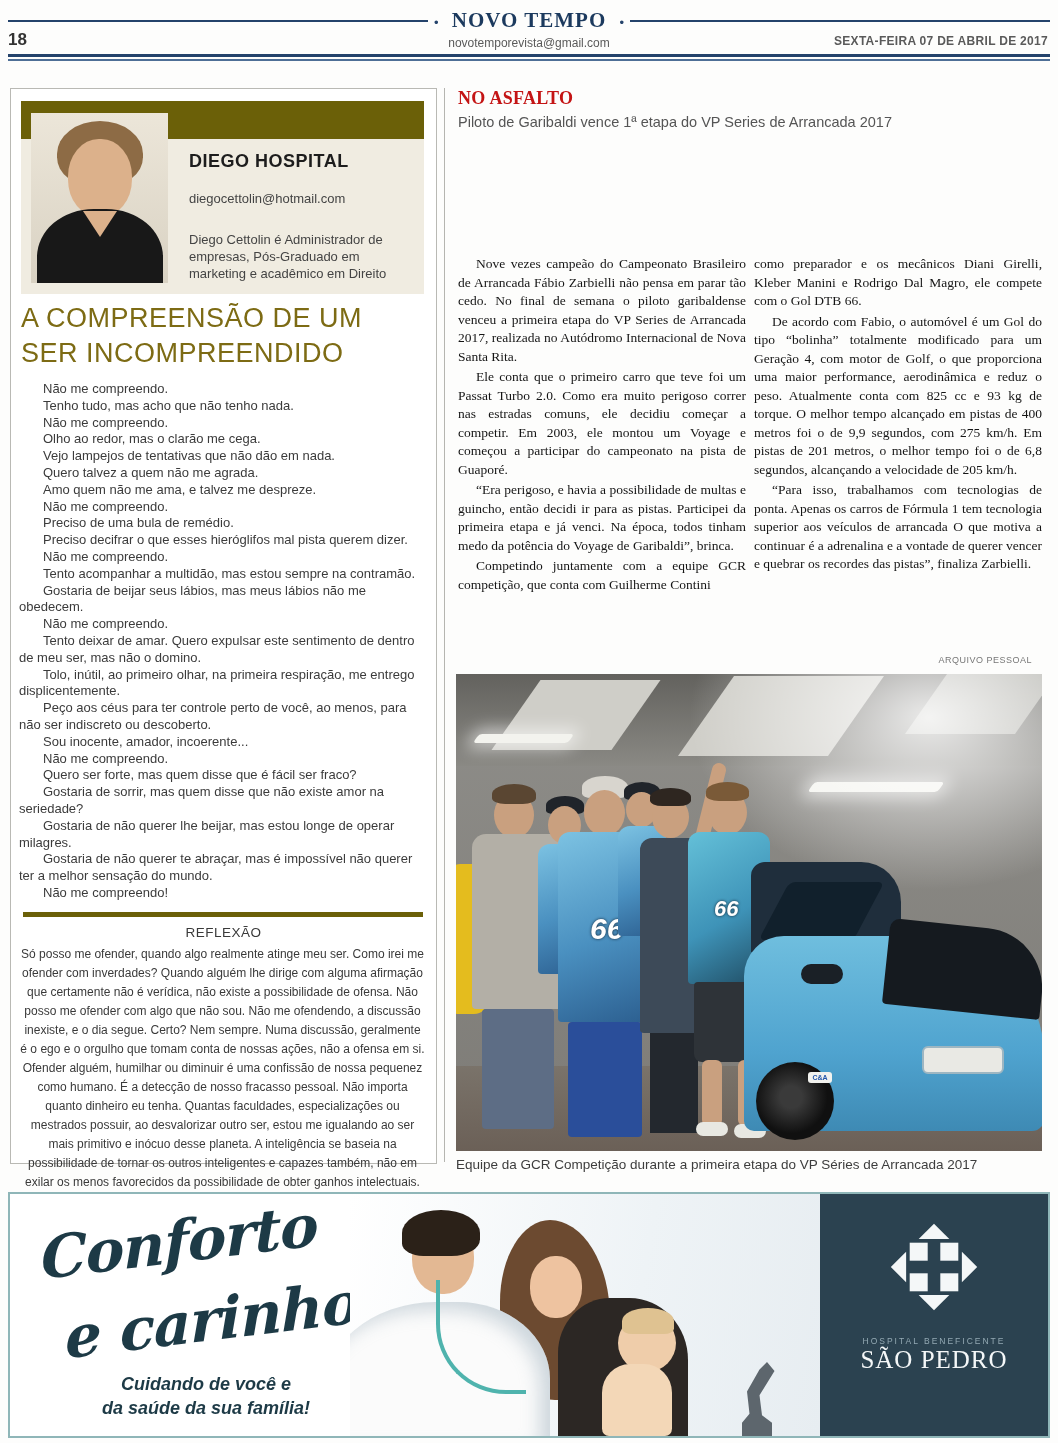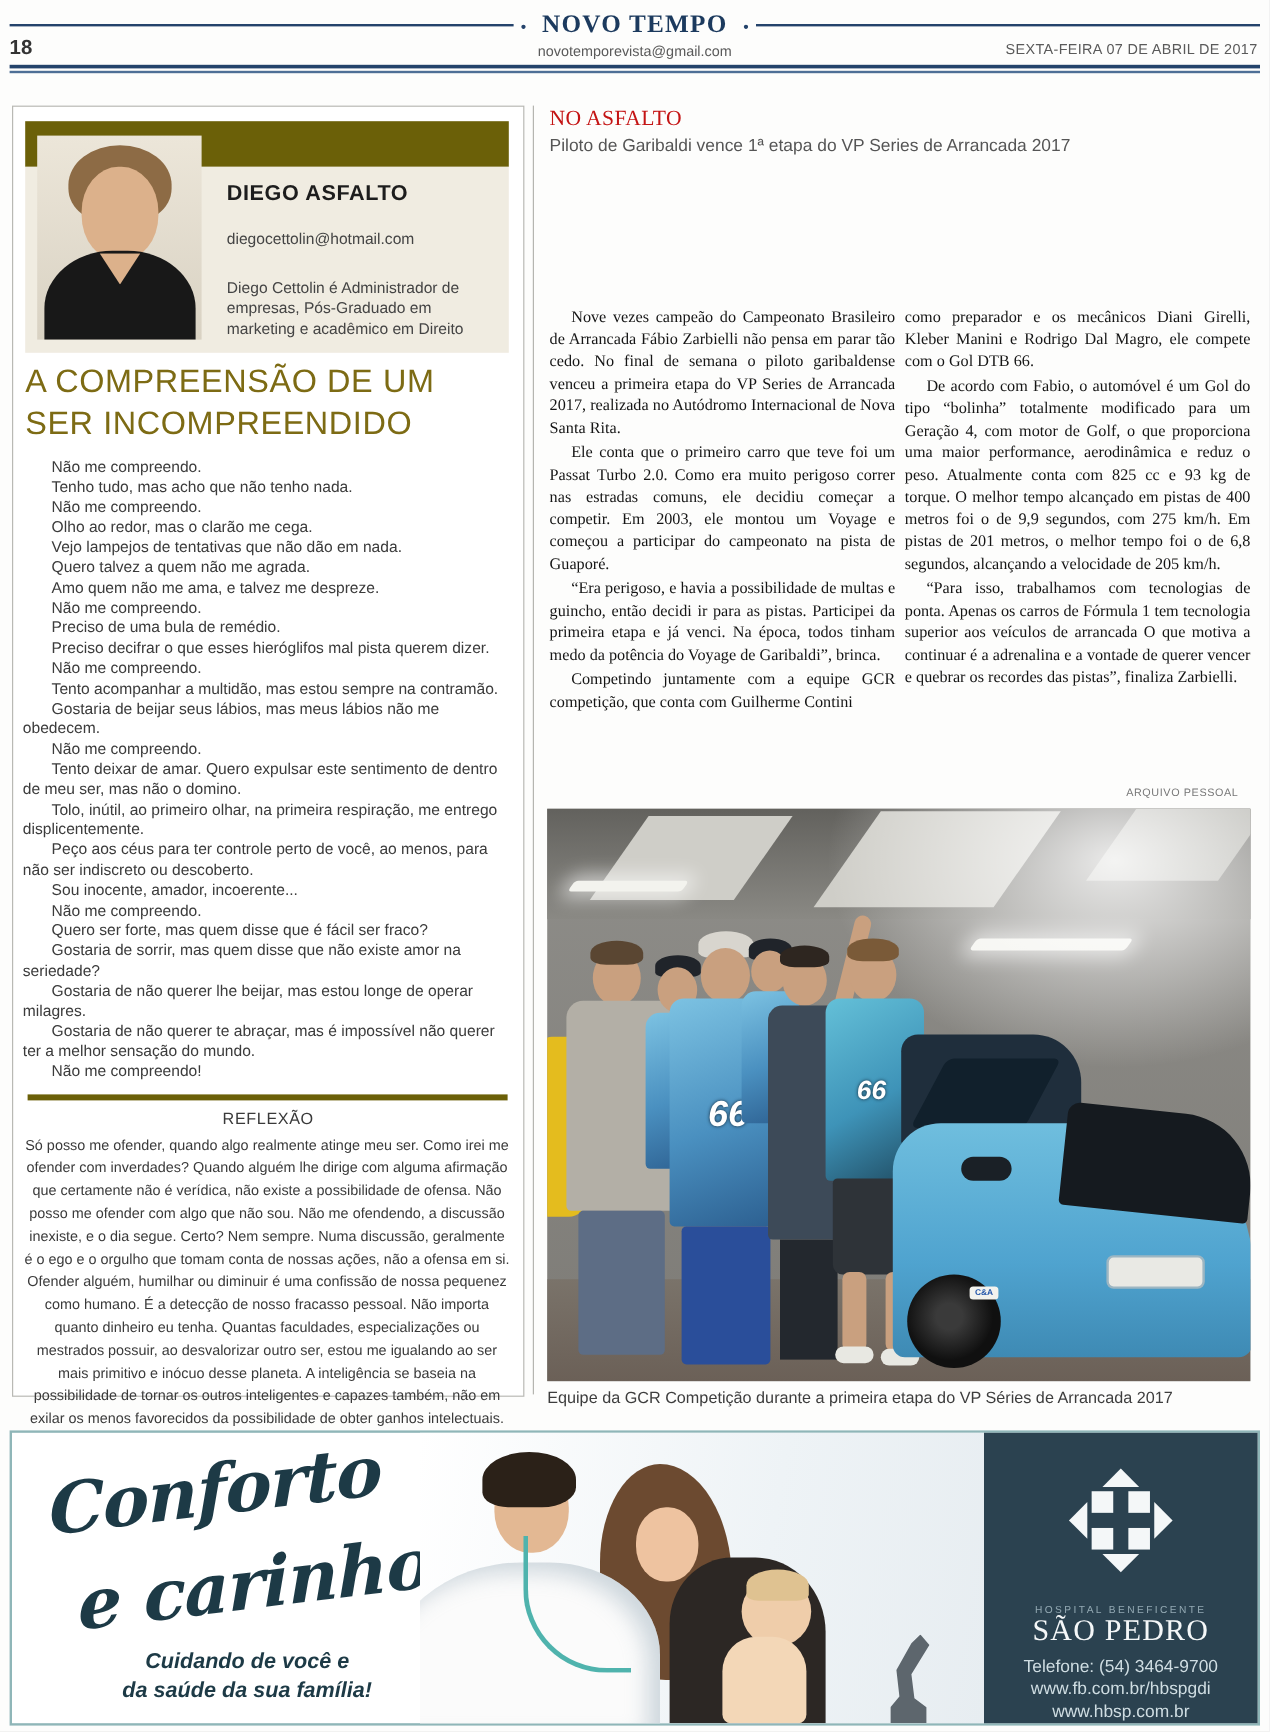--- a/index.html
+++ b/index.html
@@ -6,21 +6,21 @@
   .page{position:relative;width:1058px;height:1443px;background:#fdfdfc;margin:0 auto;overflow:hidden;
         font-family:"Liberation Sans",sans-serif;color:#222;}
 
   
   .hdr-line{position:absolute;top:20px;height:2px;background:#24436b;}
   .hdr-bullet{position:absolute;top:15px;font-size:13px;color:#24436b;}
   .brand{position:absolute;top:8px;left:0;width:100%;text-align:center;
          font-family:"Liberation Serif",serif;font-weight:bold;font-size:21px;letter-spacing:1px;color:#1c3a5e;}
   .pagenum{position:absolute;top:30px;left:8px;font-size:17px;font-weight:bold;color:#333;}
   .hdr-mail{position:absolute;top:36px;left:0;width:100%;text-align:center;font-size:12px;color:#5a5a5a;}
-  .hdr-date{position:absolute;top:34px;right:10px;font-size:12px;color:#5a5a5a;letter-spacing:.3px;}
+  .hdr-date{position:absolute;top:34px;right:10px;font-size:12px;color:#5a5a5a;letter-spacing:.3px;font-weight:bold;}
   .rule-a{position:absolute;top:54px;left:8px;right:8px;height:3px;background:#24436b;}
   .rule-b{position:absolute;top:59px;left:8px;right:8px;height:2px;background:#4e6f96;}
 
   
   .leftbox{position:absolute;left:10px;top:88px;width:425px;height:1074px;background:#fff;
            border:1px solid #b9b9b4;}
   .author-band{position:absolute;left:10px;top:12px;width:403px;height:38px;background:#6b6008;}
   .author-bg{position:absolute;left:10px;top:50px;width:403px;height:155px;background:#f0ece1;}
   .portrait{position:absolute;left:20px;top:24px;width:137px;height:170px;background:linear-gradient(#ece6d9,#d9d2c3);overflow:hidden;}
   .p-hair{position:absolute;left:26px;top:8px;width:86px;height:66px;border-radius:50% 50% 45% 45%;background:#8d6b45;}
@@ -32,21 +32,21 @@
   .author-bio{position:absolute;left:178px;top:142px;width:215px;font-size:13px;line-height:17px;color:#444;}
   .col-title{position:absolute;left:10px;top:212px;width:410px;font-size:27px;line-height:35px;color:#7d6b14;letter-spacing:.5px;}
   .poem{position:absolute;left:8px;top:292px;width:409px;font-size:13px;line-height:16.8px;color:#3b3b3b;}
   .poem p{margin:0;text-indent:24px;}
   .olive-rule{position:absolute;left:12px;top:823px;width:400px;height:5px;background:#6b6008;}
   .refl-head{position:absolute;left:0;top:836px;width:100%;text-align:center;font-size:13.5px;color:#3a3a3a;letter-spacing:.5px;}
   .refl-body{position:absolute;left:9px;top:856px;width:405px;text-align:center;font-size:12px;line-height:19px;color:#3a3a3a;}
   .col-divider{position:absolute;left:444px;top:88px;width:1px;height:1074px;background:#b5b5b0;}
 
   
-  .kicker{position:absolute;left:458px;top:88px;font-family:"Liberation Serif",serif;font-weight:normal;font-size:18px;color:#c41414;letter-spacing:.3px;}
+  .kicker{position:absolute;left:458px;top:88px;font-family:"Liberation Serif",serif;font-weight:bold;font-size:18px;color:#c41414;letter-spacing:.3px;}
   .subtitle{position:absolute;left:458px;top:114px;font-size:14.5px;color:#555;}
   .headline{position:absolute;left:458px;top:146px;width:586px;font-family:"Liberation Serif",serif;
             font-weight:bold;font-size:31px;line-height:44px;color:#101010;}
   .acol{position:absolute;top:255px;width:288px;font-family:"Liberation Serif",serif;font-size:13.5px;
         line-height:18.5px;text-align:justify;color:#151515;}
   .acol p{margin:0 0 2px 0;text-indent:18px;}
   .acol1{left:458px;}
   .acol2{left:754px;}
   .acol2 p:first-child{text-indent:0;}
   .credit{position:absolute;top:655px;left:754px;width:278px;text-align:right;font-size:9px;color:#777;letter-spacing:.5px;}
@@ -123,21 +123,21 @@
 
   <div class="leftbox">
     <div class="author-band"></div>
     <div class="author-bg"></div>
     <div class="portrait">
       <div class="p-hair"></div>
       <div class="p-face"></div>
       <div class="p-shirt"></div>
       <div class="p-collar"></div>
     </div>
-    <div class="author-name">DIEGO ASFALTO</div>
+    <div class="author-name">DIEGO HOSPITAL</div>
     <div class="author-mail">diegocettolin@hotmail.com</div>
     <div class="author-bio">Diego Cettolin é Administrador de empresas, Pós-Graduado em marketing e acadêmico em Direito</div>
 
     <div class="col-title">
       <span>A COMPREENSÃO DE UM</span><br>
       <span>SER INCOMPREENDIDO</span>
     </div>
 
     <div class="poem">
         <p class="poem-line">Não me compreendo.</p>
@@ -280,21 +280,16 @@
             <polygon points="98,50 81,67 81,33"></polygon>
             <rect x="23" y="23" width="20" height="20"></rect>
             <rect x="57" y="23" width="20" height="20"></rect>
             <rect x="23" y="57" width="20" height="20"></rect>
             <rect x="57" y="57" width="20" height="20"></rect>
           </g>
         </svg>
       </div>
       <div class="h-small">HOSPITAL BENEFICENTE</div>
       <div class="h-name">SÃO PEDRO</div>
-      <div class="h-contact">
-        <span>Telefone: (54) 3464-9700</span><br>
-        <span>www.fb.com.br/hbspgdi</span><br>
-        <span>www.hbsp.com.br</span>
-      </div>
     </div>
   </div>
 
 </div>
 
 </body></html>

